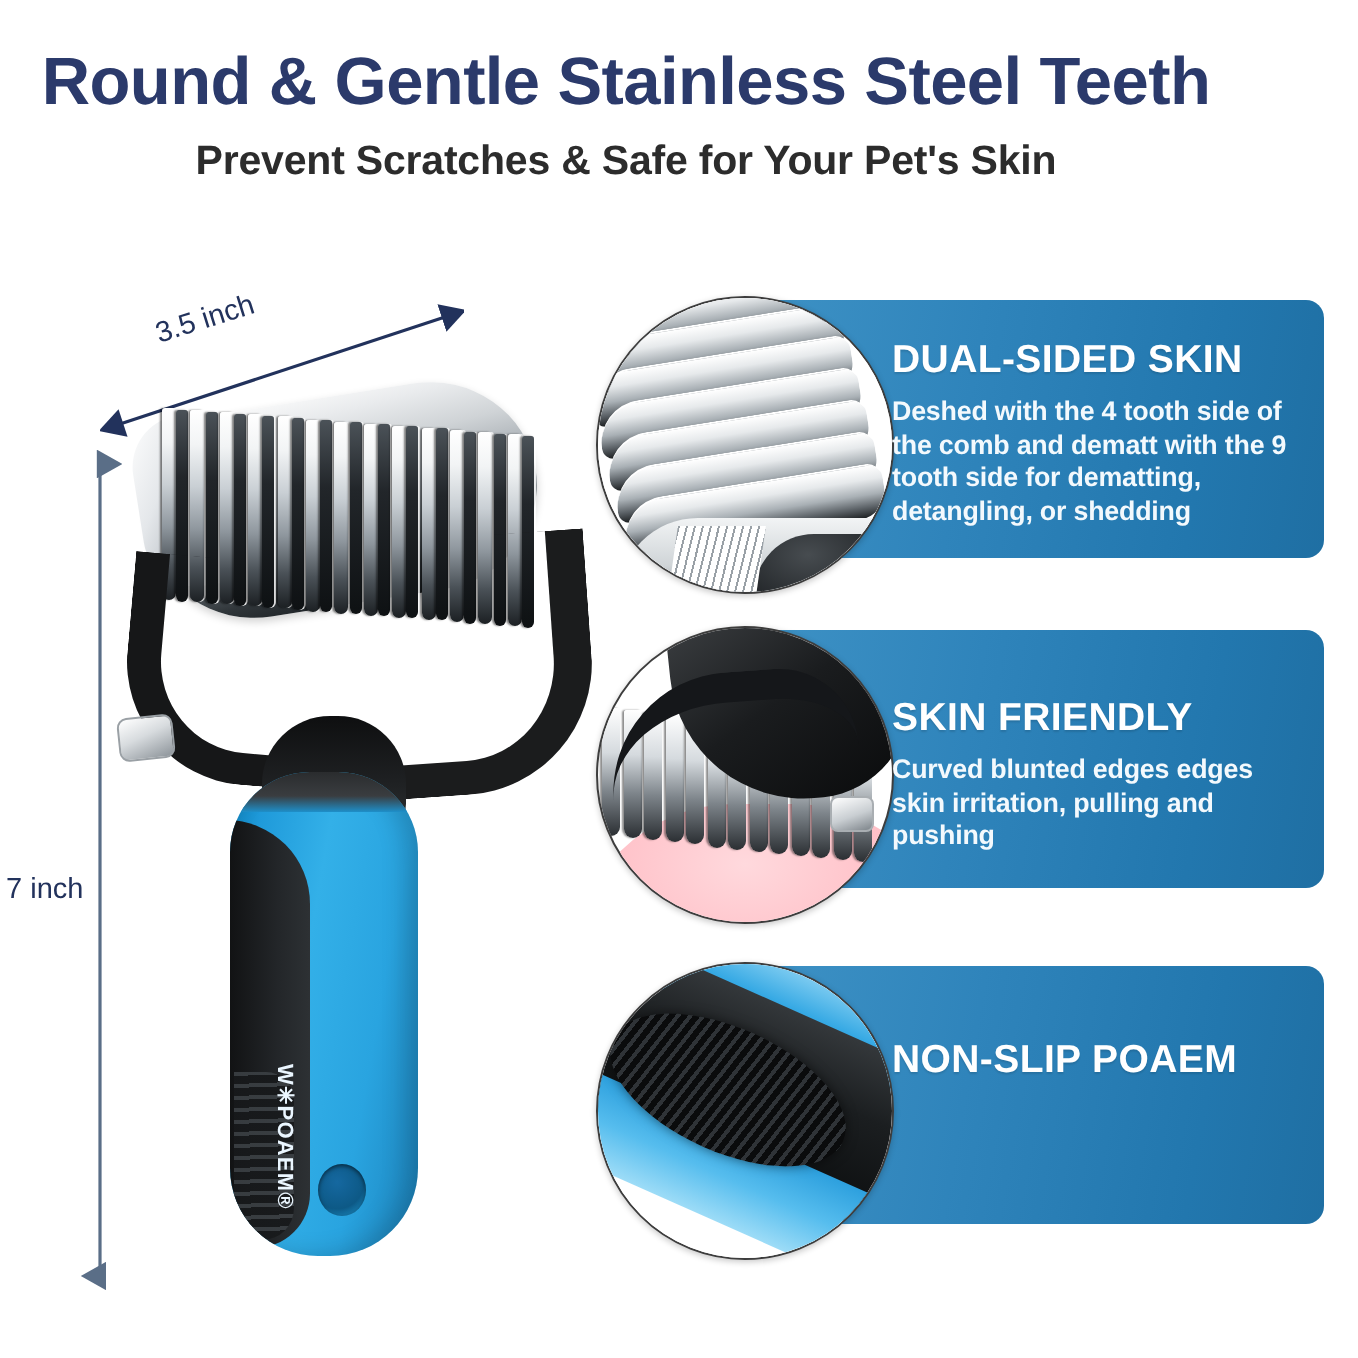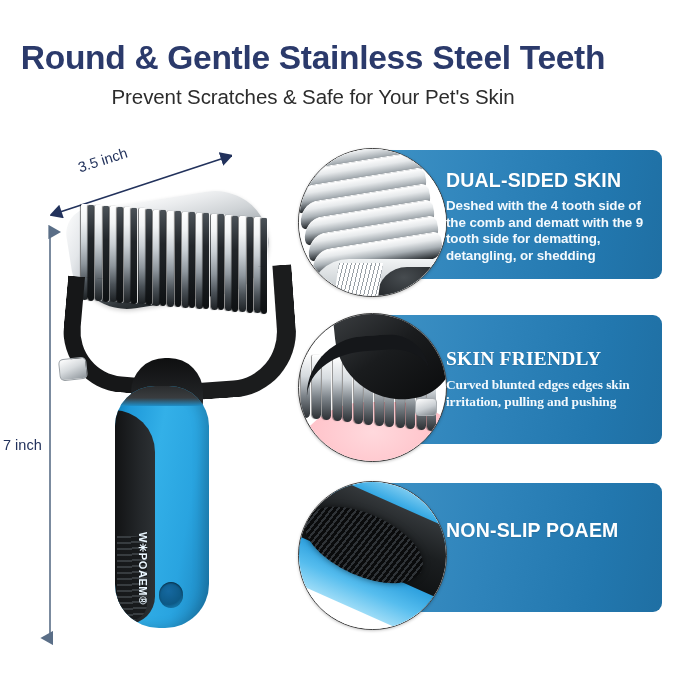--- a/index.html
+++ b/index.html
@@ -4,27 +4,27 @@
 <style>
   html,body{margin:0;padding:0;background:#ffffff;}
   body{
     width:679px;height:679px;overflow:hidden;position:relative;
     font-family:"Liberation Sans", sans-serif;
     -webkit-font-smoothing:antialiased;
   }
   .stage{position:absolute;left:0;top:0;width:679px;height:679px;background:#fff;}
 
   
-  #header{position:absolute;left:0;top:38px;width:626px;text-align:center;}
+  #header{position:absolute;left:0;top:22px;width:626px;text-align:center;}
   #title{
     font-size:33.5px;font-weight:bold;color:#2b3a6b;letter-spacing:-0.3px;
     line-height:40px;white-space:nowrap;
   }
   #subtitle{
-    font-size:20.5px;font-weight:normal;color:#2c2c2c;letter-spacing:-0.1px;
+    font-size:20.5px;font-weight:bold;color:#2c2c2c;letter-spacing:-0.1px;
     line-height:26px;margin-top:6px;white-space:nowrap;
   }
 
   
   .dim-label{position:absolute;color:#22325c;font-size:14.5px;font-weight:500;white-space:nowrap;}
   #dim-width-label{left:76px;top:160px;transform:rotate(-17.5deg);transform-origin:left top;}
   #dim-height-label{left:3px;top:437px;}
   #dim-width-arrow{position:absolute;left:50px;top:148px;width:182px;height:72px;}
   #dim-height-arrow{position:absolute;left:36px;top:224px;width:28px;height:422px;}
 
@@ -109,21 +109,21 @@
   }
   .brand{
     position:absolute;left:34px;top:146px;width:90px;
     color:#eaf6ff;font-size:11px;letter-spacing:.6px;font-weight:bold;
     transform:rotate(90deg);transform-origin:left top;white-space:nowrap;
   }
 
   
   .feature{position:absolute;left:296px;width:383px;height:150px;}
   #feature-0{top:148px;}
-  #feature-1{top:313px;font-family:Liberation Serif, serif;}
+  #feature-1{top:313px;}
   #feature-2{top:481px;}
 
   .fbox{
     position:absolute;left:70px;top:2px;width:296px;height:129px;
     border-radius:0 9px 9px 0;
     background:linear-gradient(100deg,#3f93c6 0%,#2f84bb 40%,#2277ae 78%,#1f6fa3 100%);
   }
   .fbox-text{position:absolute;left:150px;top:0;width:215px;height:129px;}
   .fhead{
     position:absolute;left:0;top:21px;color:#ffffff;font-size:19.5px;font-weight:bold;

